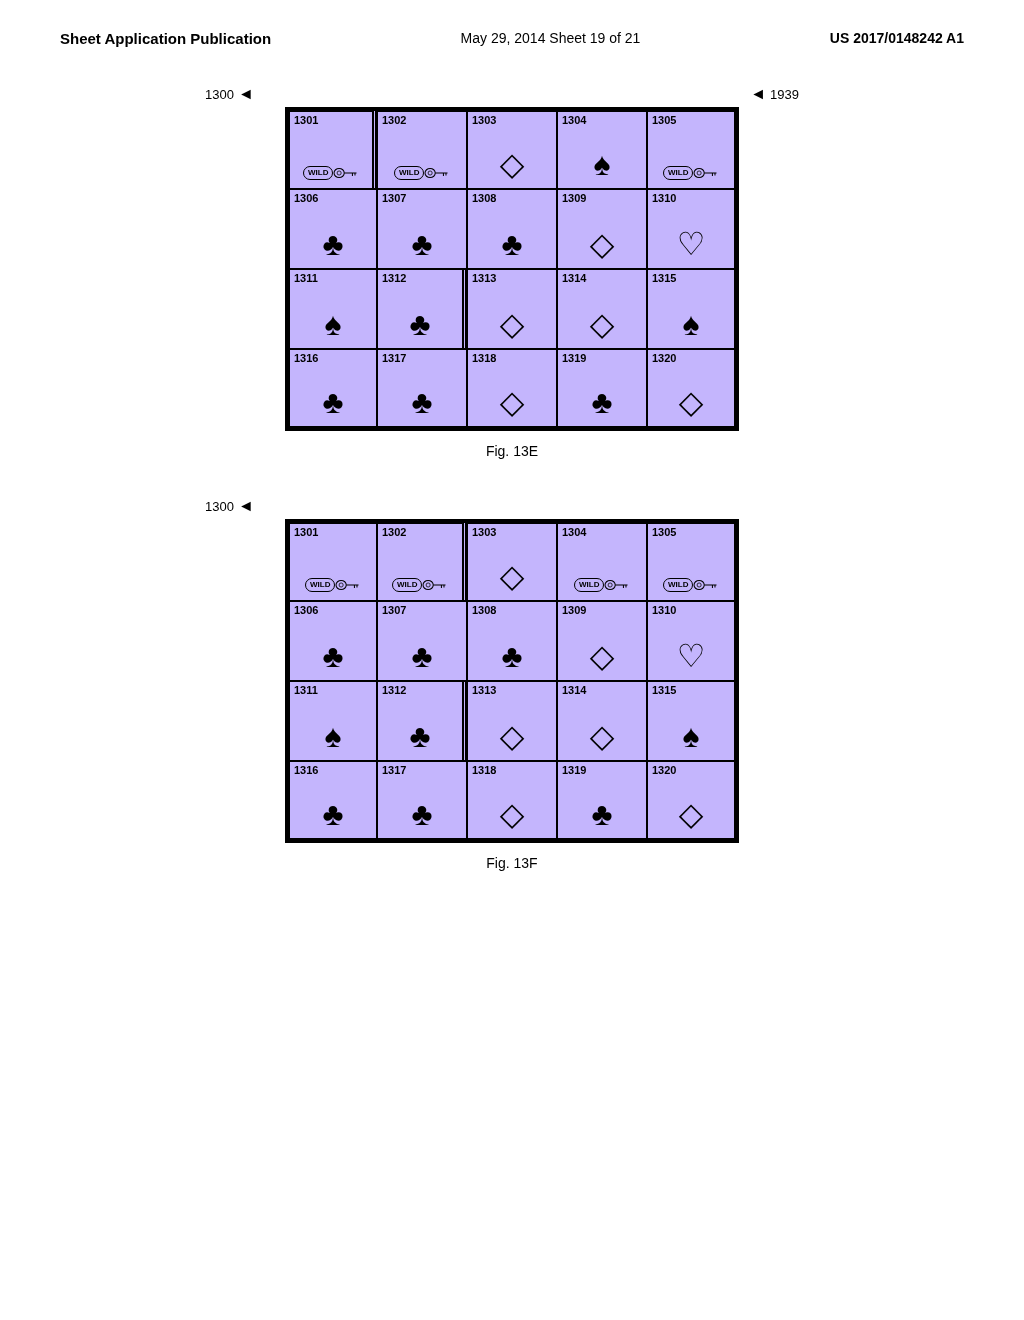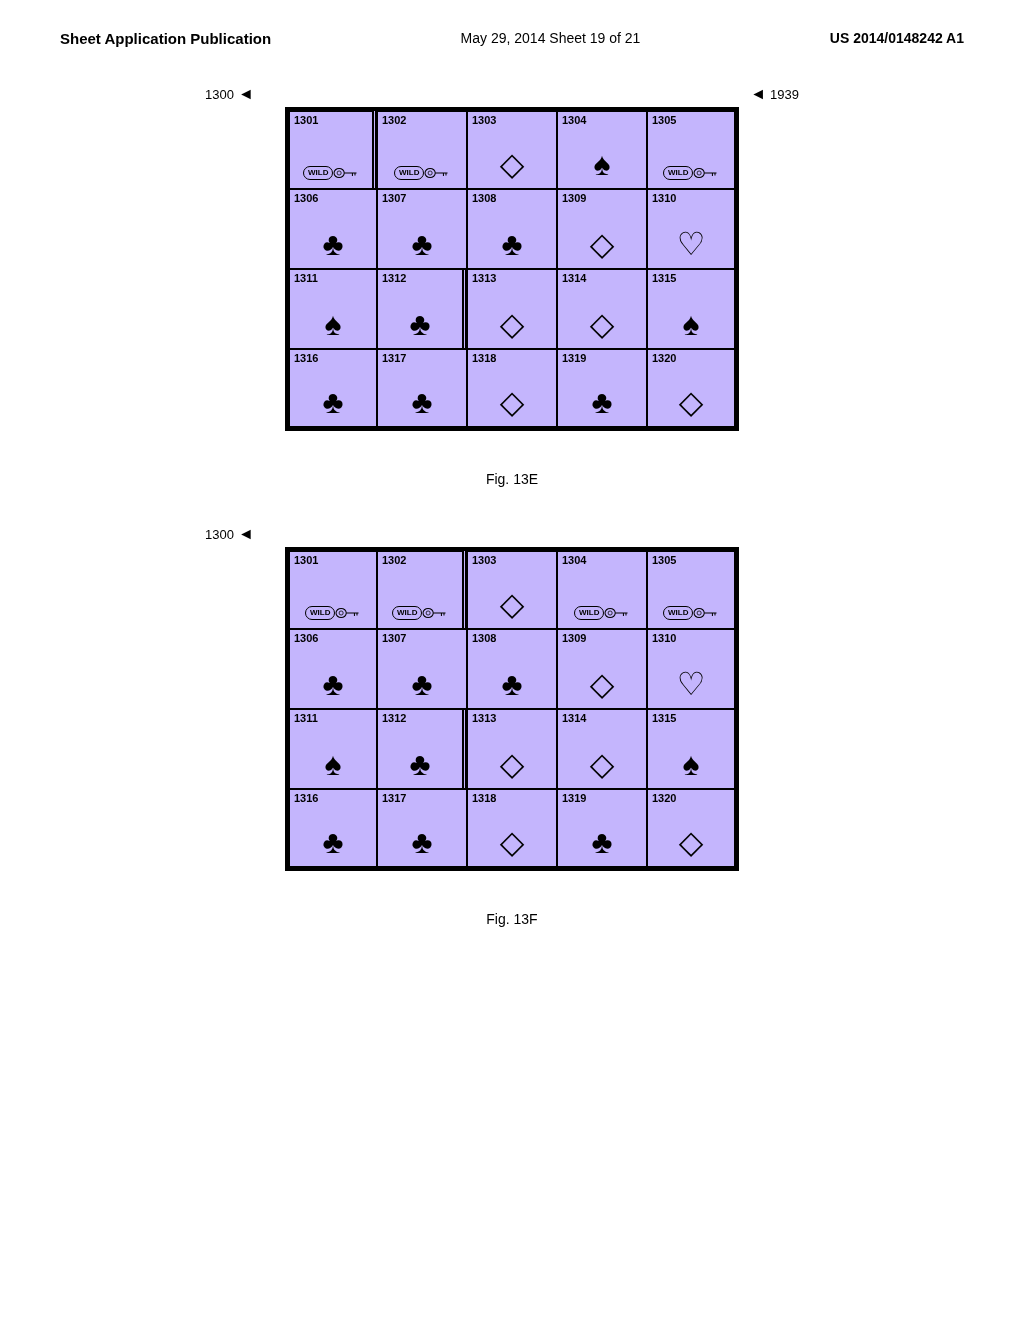--- a/index.html
+++ b/index.html
@@ -30,21 +30,20 @@
       font-size: 14px;
       font-weight: bold;
     }
 
     .figure-section {
       display: flex;
       flex-direction: column;
       align-items: center;
       margin: 30px auto;
       position: relative;
-      gap: 28px;
     }
 
     .figure-wrapper {
       position: relative;
       display: inline-block;
     }
 
     .grid-container {
       display: grid;
       grid-template-columns: repeat(5, 90px);
@@ -114,21 +113,21 @@
       width: 38px;
       height: 22px;
     }
   </style>
 </head>
 <body>
 
 <div class="header">
   <div class="header-left">Sheet Application Publication</div>
   <div class="header-center">May 29, 2014   Sheet 19 of 21</div>
-  <div class="header-right">US 2014/0148242 A1</div>
+  <div class="header-right">US 2017/0148242 A1</div>
 </div>
 
 <div class="figure-section" style="margin-top: 40px;">
   <div class="figure-wrapper">
 
     <div style="position:absolute; top:-22px; left:-80px; font-size:13px; display:flex; align-items:center; gap:4px;">
       <span>1300</span>
       <span style="font-size:16px;">◄</span>
     </div>
 

